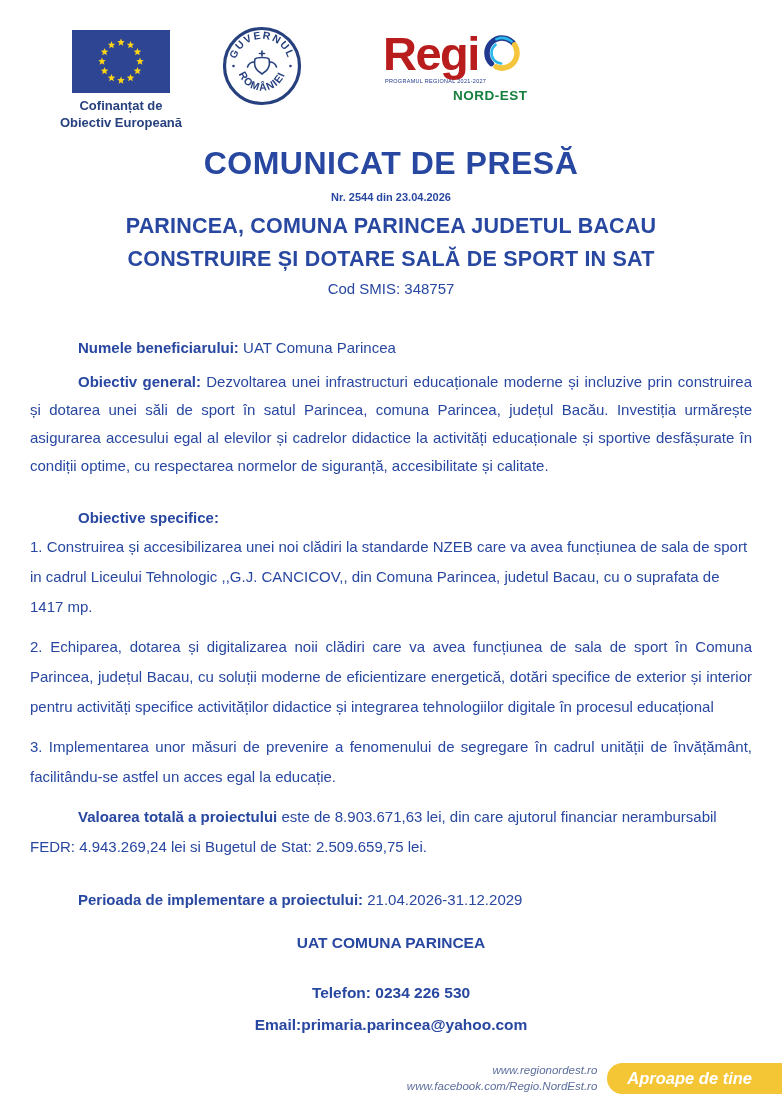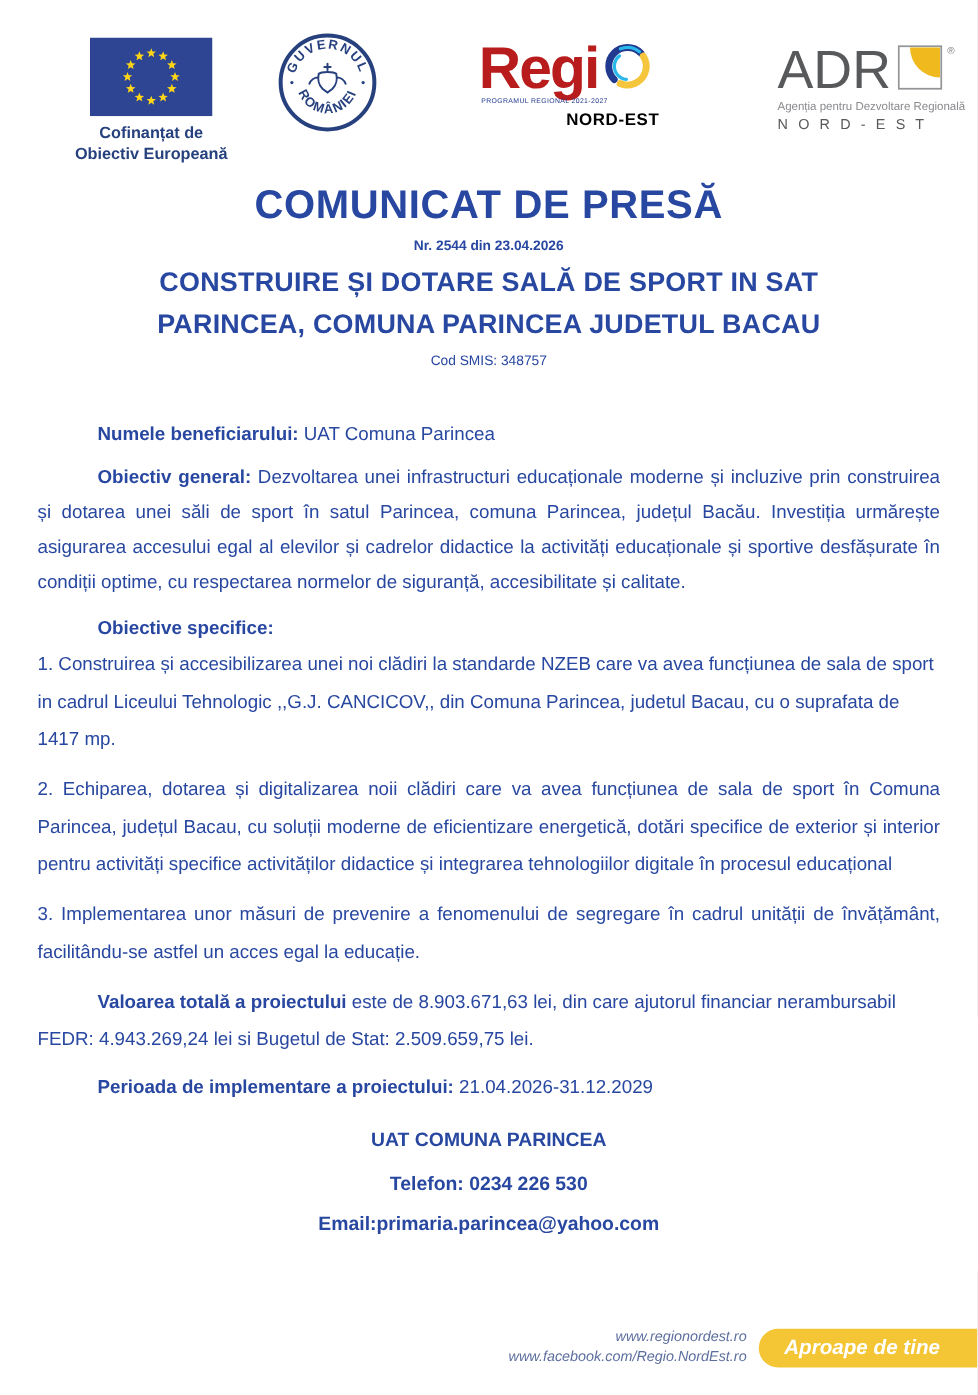--- a/index.html
+++ b/index.html
@@ -13,38 +13,38 @@
   
   .logos { position:absolute; top:0; left:0; width:782px; height:145px; }
   .eu-block { position:absolute; left:36px; top:30px; width:170px; text-align:center; }
   .eu-flag { display:block; margin:0 auto; }
   .eu-caption { margin-top:4px; font-size:13px; font-weight:bold; color:#27417E; line-height:17px; }
   .gov-block { position:absolute; left:221px; top:25px; }
   .regio-block { position:absolute; left:383px; top:32px; width:152px; height:82px; }
   .regio-row { display:flex; align-items:flex-start; }
   .regio-word { font-size:47px; font-weight:bold; color:#b91c1c; letter-spacing:-1.5px; line-height:44px; }
   .regio-sub { position:absolute; left:2px; top:46px; font-size:5.5px; color:#21398E; letter-spacing:.3px; white-space:nowrap; }
-  .regio-region { position:absolute; left:70px; top:56px; font-size:13.5px; font-weight:bold; color:#000000; letter-spacing:.5px; }
+  .regio-region { position:absolute; left:70px; top:56px; font-size:13.5px; font-weight:bold; color:#15803d; letter-spacing:.5px; }
   .adr-block { position:absolute; left:622px; top:36px; width:150px; }
   .adr-row { display:flex; align-items:flex-start; }
   .adr-word { font-size:43px; color:#58595B; line-height:40px; letter-spacing:0px; }
   .adr-reg { font-size:8px; color:#808184; margin-left:2px; }
   .adr-subtitle { margin-top:4px; font-size:9.2px; color:#8A8B8E; white-space:nowrap; }
   .adr-region { margin-top:4px; font-size:11.5px; color:#58595B; letter-spacing:2.5px; white-space:nowrap; }
   
   .doc { position:absolute; top:148px; left:30px; width:722px; font-size:15px; line-height:28px; }
   .h1 { text-align:center; font-size:32px; font-weight:bold; line-height:30px; letter-spacing:.5px; }
   .ref { text-align:center; font-size:11px; font-weight:bold; line-height:14px; margin-top:12px; }
   .ptitle { text-align:center; font-size:21.5px; font-weight:bold; line-height:33px; margin-top:6px; letter-spacing:.2px; }
-  .smis { text-align:center; font-size:11px; line-height:22px; margin-top:2px; }
+  .smis { text-align:center; font-size:15px; line-height:22px; margin-top:2px; }
   .p-ind { text-indent:48px; }
   .just { text-align:justify; }
   .lh30 { line-height:30px; }
   b { font-weight:bold; }
-  .mt34 { margin-top:34px; } .mt10 { margin-top:10px; } .mt8 { margin-top:9px; }
+  .mt34 { margin-top:34px; } .mt10 { margin-top:10px; } .mt8 { margin-top:24px; }
   .mt6 { margin-top:6px; } .mt16 { margin-top:16px; }
   .contact { text-align:center; font-weight:bold; font-size:15.5px; line-height:26px; }
   
   .footer { position:absolute; right:0; bottom:22px; display:flex; align-items:center; }
   .footer-urls { text-align:right; font-style:italic; font-size:11.5px; line-height:16px; color:#5C6E9E; margin-right:10px; }
   .footer-badge {
     background:#F4C534; color:#ffffff; font-weight:bold; font-style:italic;
     font-size:16.5px; line-height:31px; height:31px; padding:0 30px 0 20px;
     border-radius:16px 0 0 16px; white-space:nowrap;
   }
@@ -115,43 +115,31 @@
             <circle cx="21" cy="21" r="15" stroke="#F5C53C" stroke-width="5.5" stroke-dasharray="38 57" transform="rotate(327 21 21)"></circle>
             <circle cx="21" cy="21" r="15" stroke="#2AB7E9" stroke-width="2.6" stroke-dasharray="16 79" transform="rotate(248 21 21)"></circle>
             <circle cx="21" cy="21" r="10.5" stroke="#2AB7E9" stroke-width="2.6" stroke-dasharray="25 41" transform="rotate(95 21 21)"></circle>
           </g>
         </svg>
       </div>
       <div class="regio-sub">PROGRAMUL REGIONAL 2021-2027</div>
       <div class="regio-region">NORD-EST</div>
     </div>
 
-    <div class="adr-block">
-      <div class="adr-row">
-        <span class="adr-word">ADR</span>
-        <svg width="38" height="38" viewBox="0 0 38 38" style="margin-left:5px">
-          <rect x="1" y="1" width="34" height="34" fill="none" stroke="#939598" stroke-width="1.4"></rect>
-          <path d="M 34,2 L 34,26 A 24,24 0 0 1 10,2 Z" fill="#F0BA1F"></path>
-        </svg>
-        <span class="adr-reg">®</span>
-      </div>
-      <div class="adr-subtitle">Agenția pentru Dezvoltare Regională</div>
-      <div class="adr-region">N O R D - E S T</div>
-    </div>
   </div>
 
   <div class="doc">
 
     <div class="h1">COMUNICAT DE PRESĂ</div>
 
     <div class="ref">Nr. 2544 din 23.04.2026</div>
 
     <div class="ptitle">
+      <div>PARINCEA, COMUNA PARINCEA JUDETUL BACAU</div>
       <div>CONSTRUIRE ȘI DOTARE SALĂ DE SPORT IN SAT</div>
-      <div>PARINCEA, COMUNA PARINCEA JUDETUL BACAU</div>
     </div>
 
     <div class="smis">Cod SMIS: 348757</div>
 
     <p class="p-ind mt34"><b>Numele beneficiarului:</b><span> UAT Comuna Parincea</span></p>
 
     <p class="p-ind just mt6"><b>Obiectiv general:</b><span> Dezvoltarea unei infrastructuri educaționale moderne și incluzive prin construirea și dotarea unei săli de sport în satul Parincea, comuna Parincea, județul Bacău. Investiția urmărește asigurarea accesului egal al elevilor și cadrelor didactice la activități educaționale și sportive desfășurate în condiții optime, cu respectarea normelor de siguranță, accesibilitate și calitate.</span></p>
 
     <p class="p-ind mt8"><b>Obiective specifice:</b></p>
 

